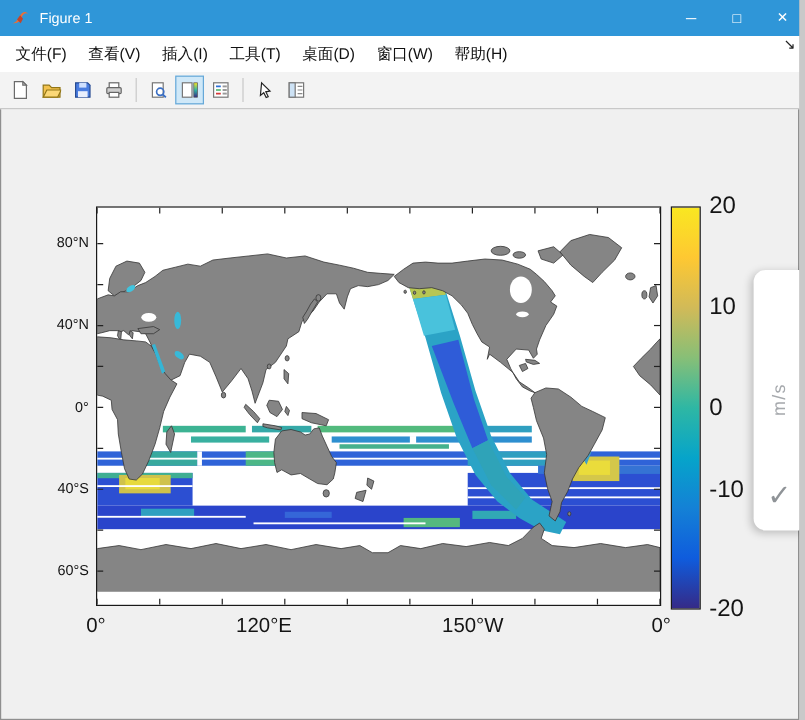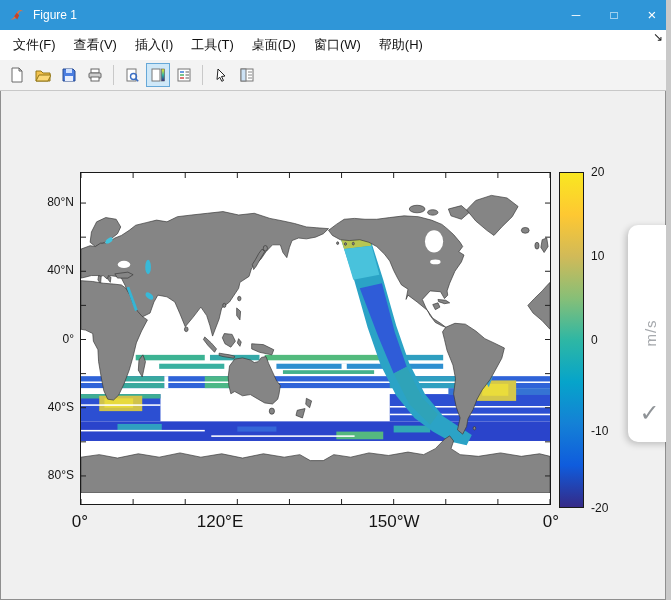--- a/index.html
+++ b/index.html
@@ -27,21 +27,21 @@
   
   .axes-box{position:absolute;left:80px;top:172px;width:471px;height:333px;background:#ffffff;border:1px solid #1a1a1a;box-sizing:border-box;}
   .map-svg{position:absolute;left:0;top:13px;width:469px;height:307px;}
   .ticks-svg{position:absolute;left:0;top:0;width:469px;height:331px;}
 
   .ytick{position:absolute;left:0;width:74px;text-align:right;font-size:12px;color:#141414;transform:translateY(-50%);}
   .xtick{position:absolute;top:512px;font-size:17px;color:#141414;transform:translateX(-50%);white-space:nowrap;}
 
   .colorbar{position:absolute;left:559px;top:172px;width:25px;height:336px;box-sizing:border-box;border:1px solid #1a1a1a;
     background:linear-gradient(to top,#352a87 0%,#0f5cdd 12.5%,#1481d6 25%,#06a4ca 37.5%,#2eb7a4 50%,#87bf77 62.5%,#d1ba58 75%,#fec832 87.5%,#f9e721 100%);}
-  .cbtick{position:absolute;left:591px;font-size:12px;color:#141414;transform:translateY(-50%);white-space:nowrap;}
+  .cbtick{position:absolute;left:591px;font-size:20px;color:#141414;transform:translateY(-50%);white-space:nowrap;}
 
   
   .flyout{position:absolute;left:628px;top:225px;width:43px;height:217px;background:#ffffff;border-radius:10px 0 0 10px;box-shadow:-2px 2px 7px rgba(0,0,0,0.22);}
   .units-label{position:absolute;left:50%;top:108px;transform:translate(-50%,-50%) rotate(-90deg);color:#a6a9ad;font-size:15px;letter-spacing:1px;}
   .check-glyph{position:absolute;left:50%;top:188px;transform:translate(-50%,-50%);color:#8f9397;font-size:24px;}
 </style>
 </head>
 <body>
 
 <div class="window">
@@ -288,32 +288,32 @@
         <line x1="469" y1="268.83333333333337" x2="464" y2="268.83333333333337" stroke="#222" stroke-width="1"></line>
         <line x1="0" y1="302.94444444444446" x2="5" y2="302.94444444444446" stroke="#222" stroke-width="1"></line>
         <line x1="469" y1="302.94444444444446" x2="464" y2="302.94444444444446" stroke="#222" stroke-width="1"></line>
       </svg>
   </div>
 
   <div class="ytick" style="top:202px">80°N</div>
   <div class="ytick" style="top:270px">40°N</div>
   <div class="ytick" style="top:339px">0°</div>
   <div class="ytick" style="top:407px">40°S</div>
-  <div class="ytick" style="top:475px">80°S</div>
+  <div class="ytick" style="top:475px">60°S</div>
 
   <div class="xtick" style="left:80px">0°</div>
   <div class="xtick" style="left:220px">120°E</div>
   <div class="xtick" style="left:394px">150°W</div>
   <div class="xtick" style="left:551px">0°</div>
 
   <div class="colorbar"></div>
   <div class="cbtick" style="top:172px">20</div>
   <div class="cbtick" style="top:256px">10</div>
   <div class="cbtick" style="top:340px">0</div>
-  <div class="cbtick" style="top:431px">-10</div>
+  <div class="cbtick" style="top:409px">-10</div>
   <div class="cbtick" style="top:508px">-20</div>
 
   <div class="flyout">
     <div class="units-label">m/s</div>
     <div class="check-glyph">✓</div>
   </div>
 
 </div>
 
 </body></html>

